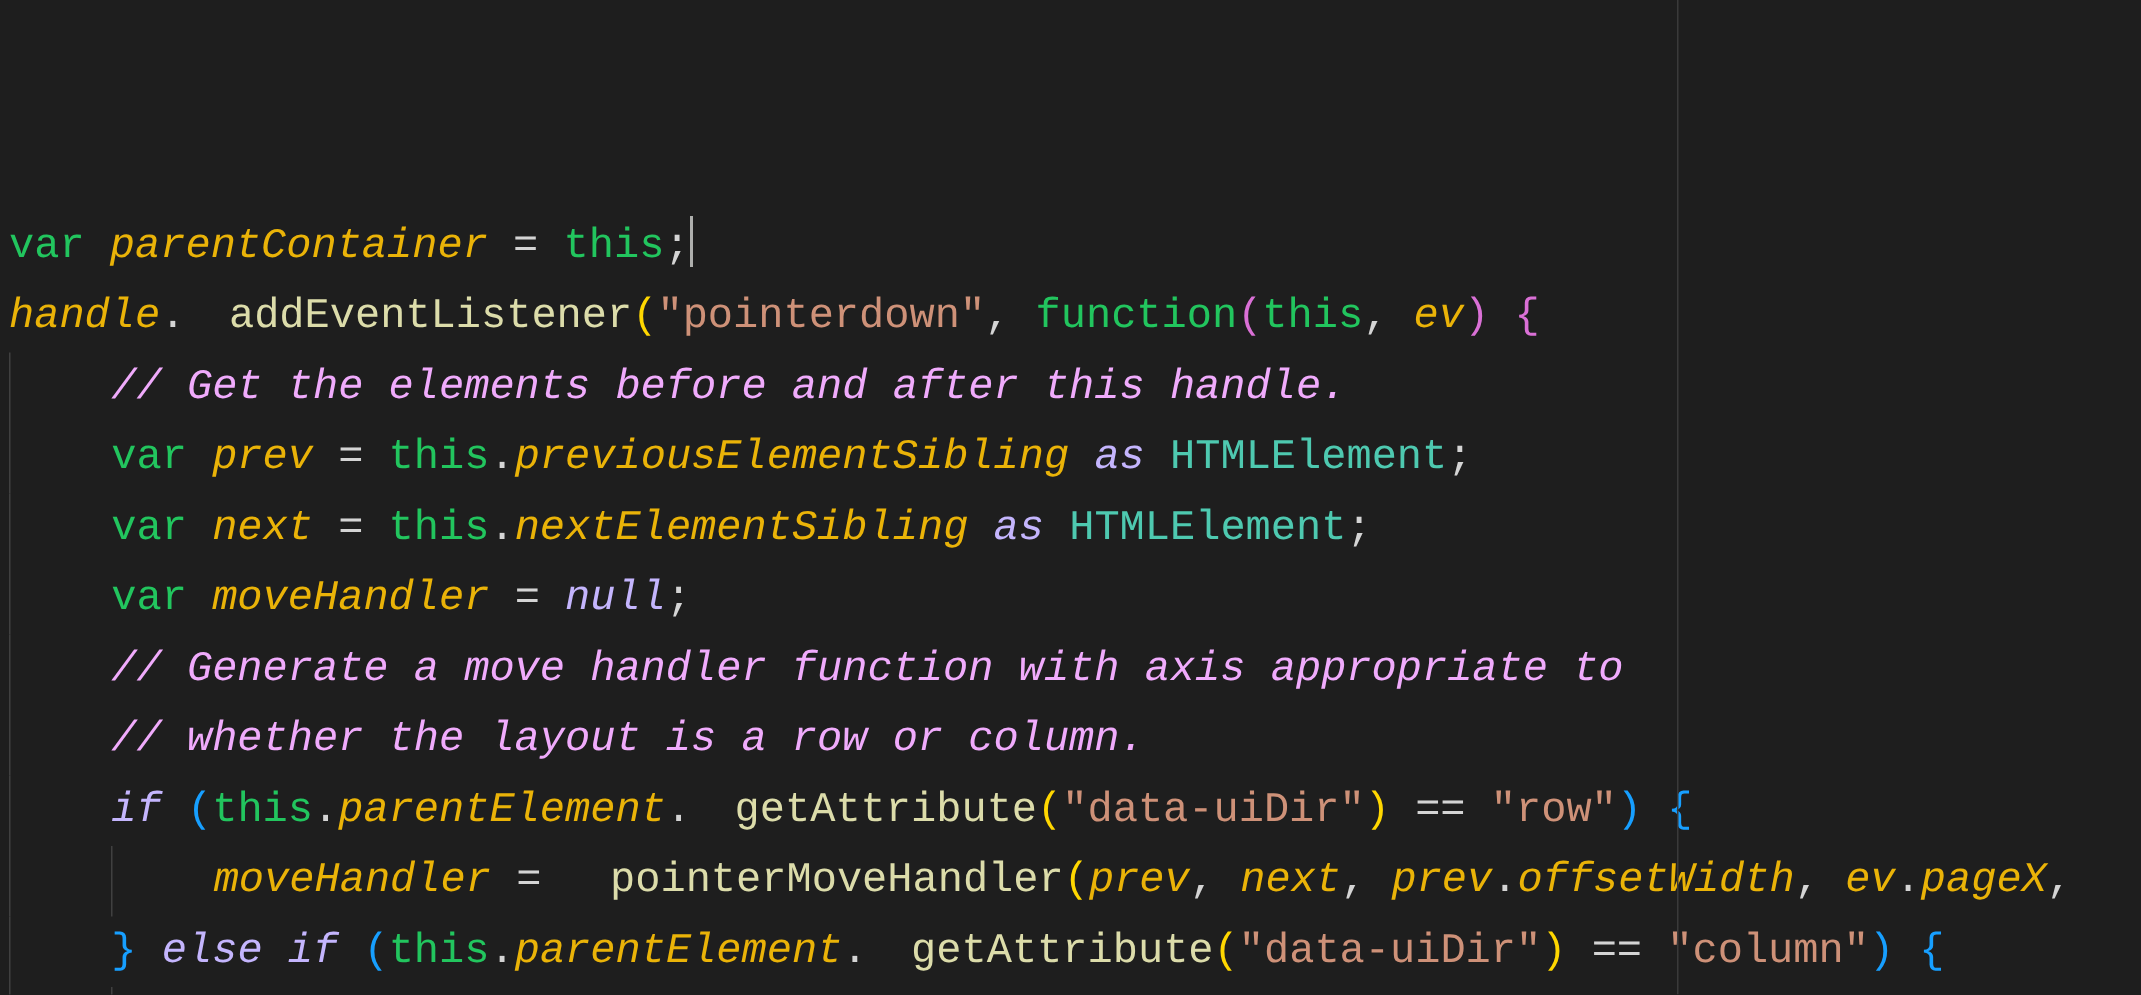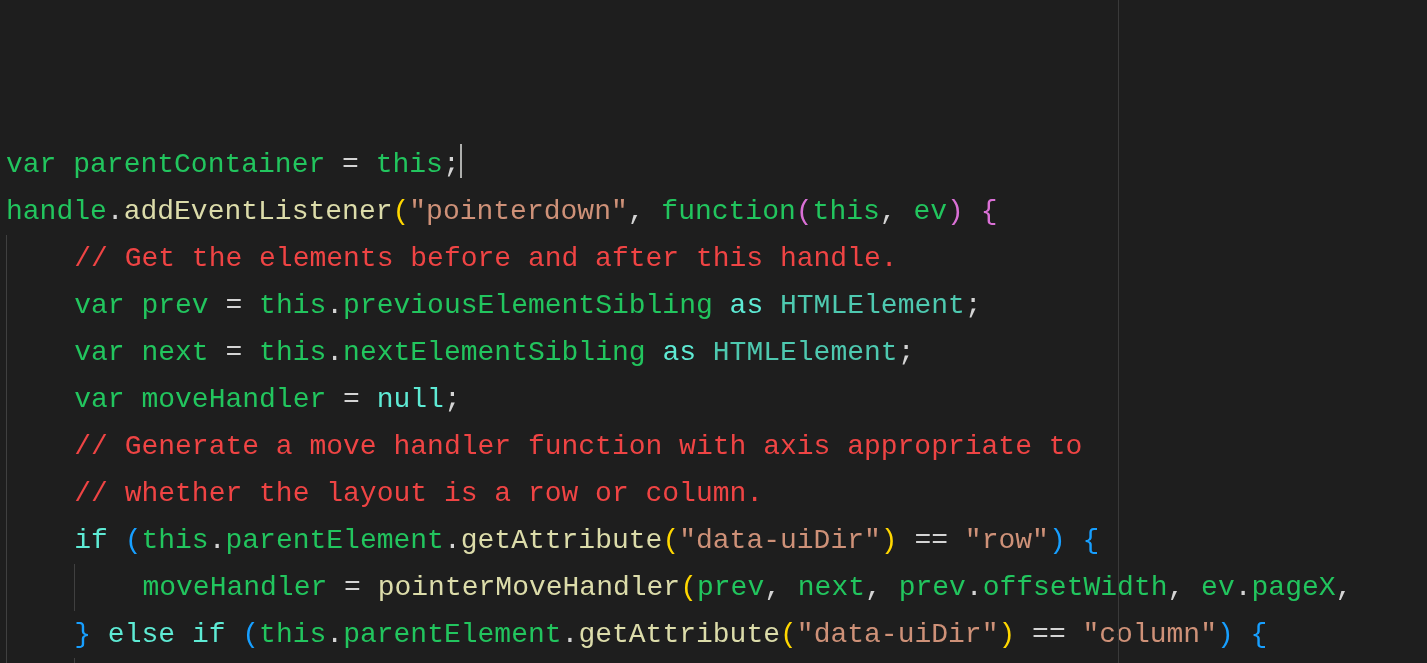--- a/index.html
+++ b/index.html
@@ -31,25 +31,25 @@
   .cursor {
     display: inline-block;
     width: 2px;
     height: 34px;
     background: #aeafad;
     vertical-align: text-bottom;
     margin-bottom: 2px;
   }
   .line { display: block; }
   .kw   { color: #22c55e; }          
-  .kwit { color: #5eead4; } 
-  .id   { color: #22c55e; }          
-  .fn   { color: #dcdcaa; }          
+  .kwit { color: #c4b5fd; font-style: italic; } 
+  .id   { color: #eab308; font-style: italic; }          
+  .fn   { color: #dcdcaa; margin-left: 29px; }          
   .str  { color: #ce9178; }          
-  .cmt  { color: #ef4444; } 
+  .cmt  { color: #f0abfc; font-style: italic; } 
   .type { color: #4ec9b0; } 
   .pun  { color: #d4d4d4; }          
   .brc1 { color: #ffd700; }          
   .brc2 { color: #da70d6; }          
   .brc3 { color: #179fff; }          
   .indent-guide {
     border-left: 1px solid #404040;
     display: inline-block;
     height: 47px;
     vertical-align: top;

